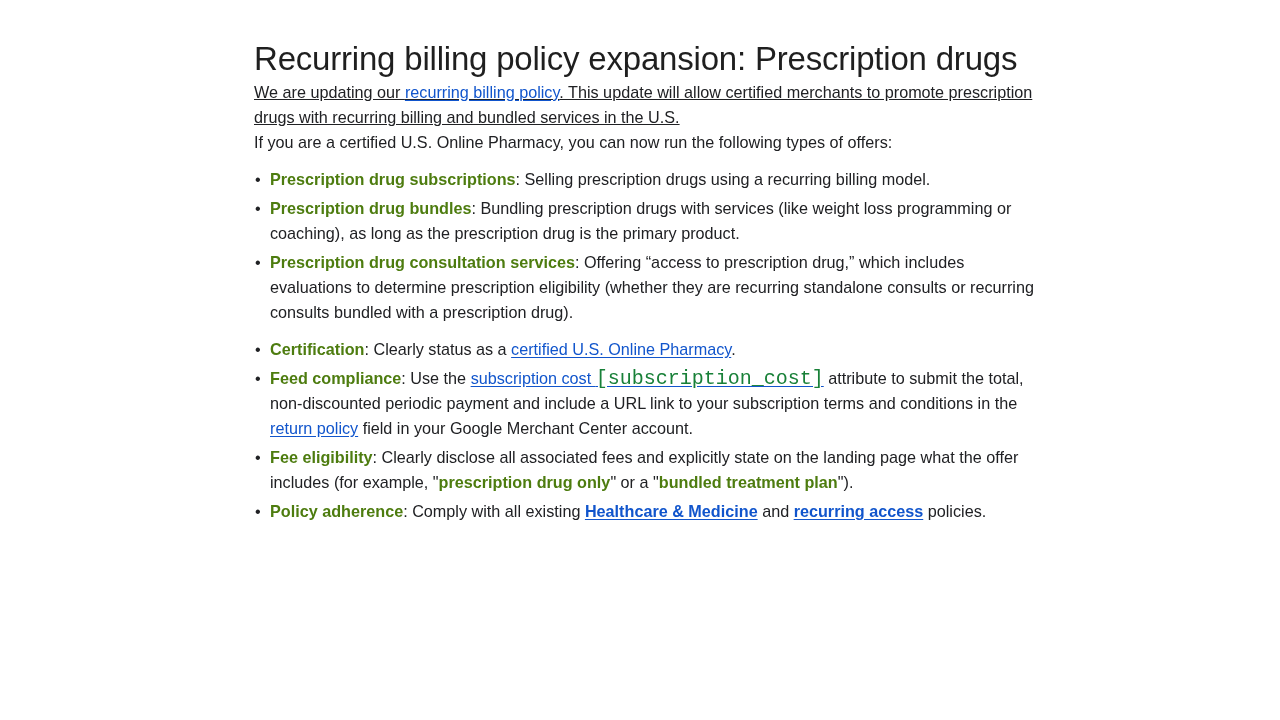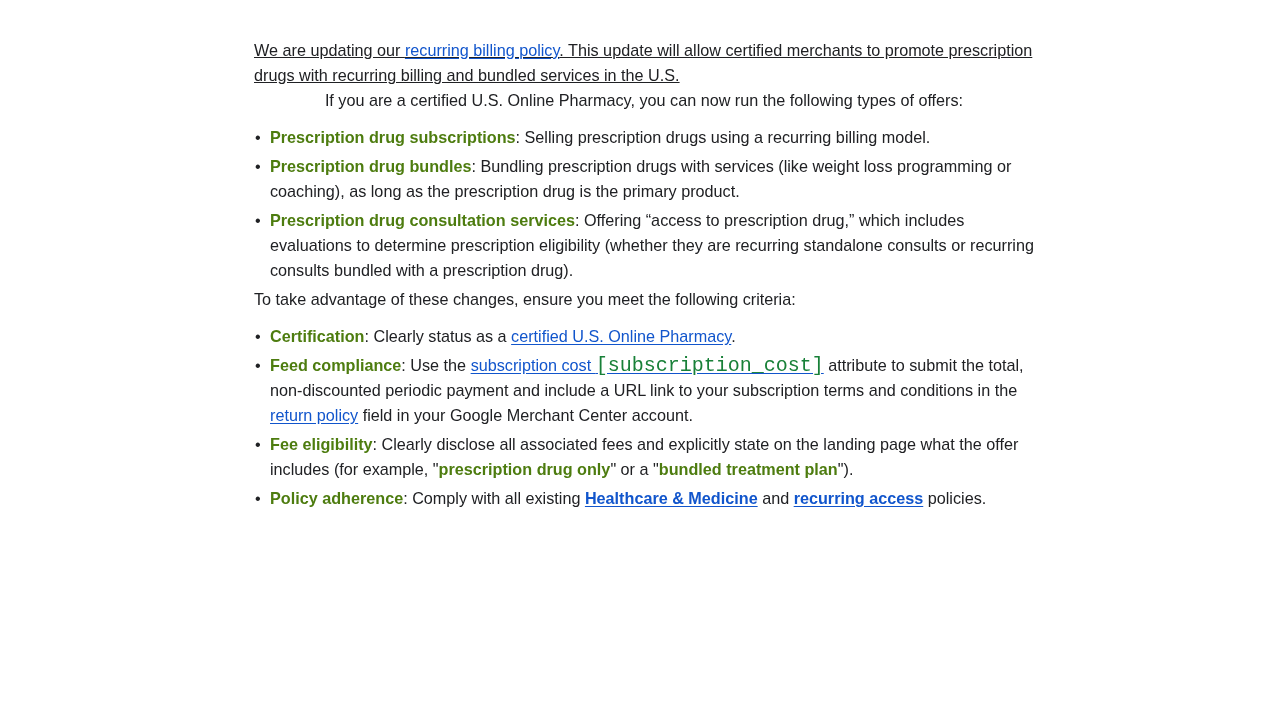--- a/index.html
+++ b/index.html
@@ -38,21 +38,21 @@
     }
     .body-text {
       font-size: 16.2px;
       line-height: 25px;
       color: #202124;
     }
     p.para {
       margin: 0;
     }
     .p-intro { margin-top: 39px; text-decoration: underline; }
-    .p-offers { margin-top: 12px; text-align: center; }
+    .p-offers { margin-top: 12px; }
     .p-criteria { margin-top: 12px; }
     ul.bullets {
       list-style: none;
       margin: 12px 0 0 0;
       padding: 0;
     }
     ul.bullets li {
       position: relative;
       padding-left: 16px;
       margin-bottom: 4px;
@@ -78,20 +78,21 @@
     code.attr {
       font-family: "Liberation Mono", monospace;
       font-size: 20px;
       color: #188038;
     }
   </style>
 </head>
 <body>
 
 <div class="article">
+  <h1 class="title">Recurring billing policy expansion: Prescription drugs</h1>
 
   <div class="body-text">
     <p class="para p-intro"><span>We are updating our </span><a class="link" href="#">recurring billing policy</a><span>. This update will allow certified merchants to promote prescription drugs with recurring billing and bundled services in the U.S.</span></p>
 
     <p class="para p-offers">If you are a certified U.S. Online Pharmacy, you can now run the following types of offers:</p>
 
     <ul class="bullets">
       <li>
         <span class="bullet">•</span>
         <b>Prescription drug subscriptions</b><span>: Selling prescription drugs using a recurring billing model.</span>
@@ -99,21 +100,20 @@
       <li>
         <span class="bullet">•</span>
         <b>Prescription drug bundles</b><span>: Bundling prescription drugs with services (like weight loss programming or coaching), as long as the prescription drug is the primary product.</span>
       </li>
       <li>
         <span class="bullet">•</span>
         <b>Prescription drug consultation services</b><span>: Offering “access to prescription drug,” which includes evaluations to determine prescription eligibility (whether they are recurring standalone consults or recurring consults bundled with a prescription drug).</span>
       </li>
     </ul>
 
-    <p class="para p-criteria">To take advantage of these changes, ensure you meet the following criteria:</p>
 
     <ul class="bullets">
       <li>
         <span class="bullet">•</span>
         <b>Certification</b><span>: Clearly status as a </span><a class="link" href="#">certified U.S. Online Pharmacy</a><span>.</span>
       </li>
       <li>
         <span class="bullet">•</span>
         <b>Feed compliance</b><span>: Use the </span><a class="link" href="#"><span>subscription cost </span><code class="attr">[subscription_cost]</code></a><span> attribute to submit the total, non-discounted periodic payment and include a URL link to your subscription terms and conditions in the </span><a class="link" href="#">return policy</a><span> field in your Google Merchant Center account.</span>
       </li>

